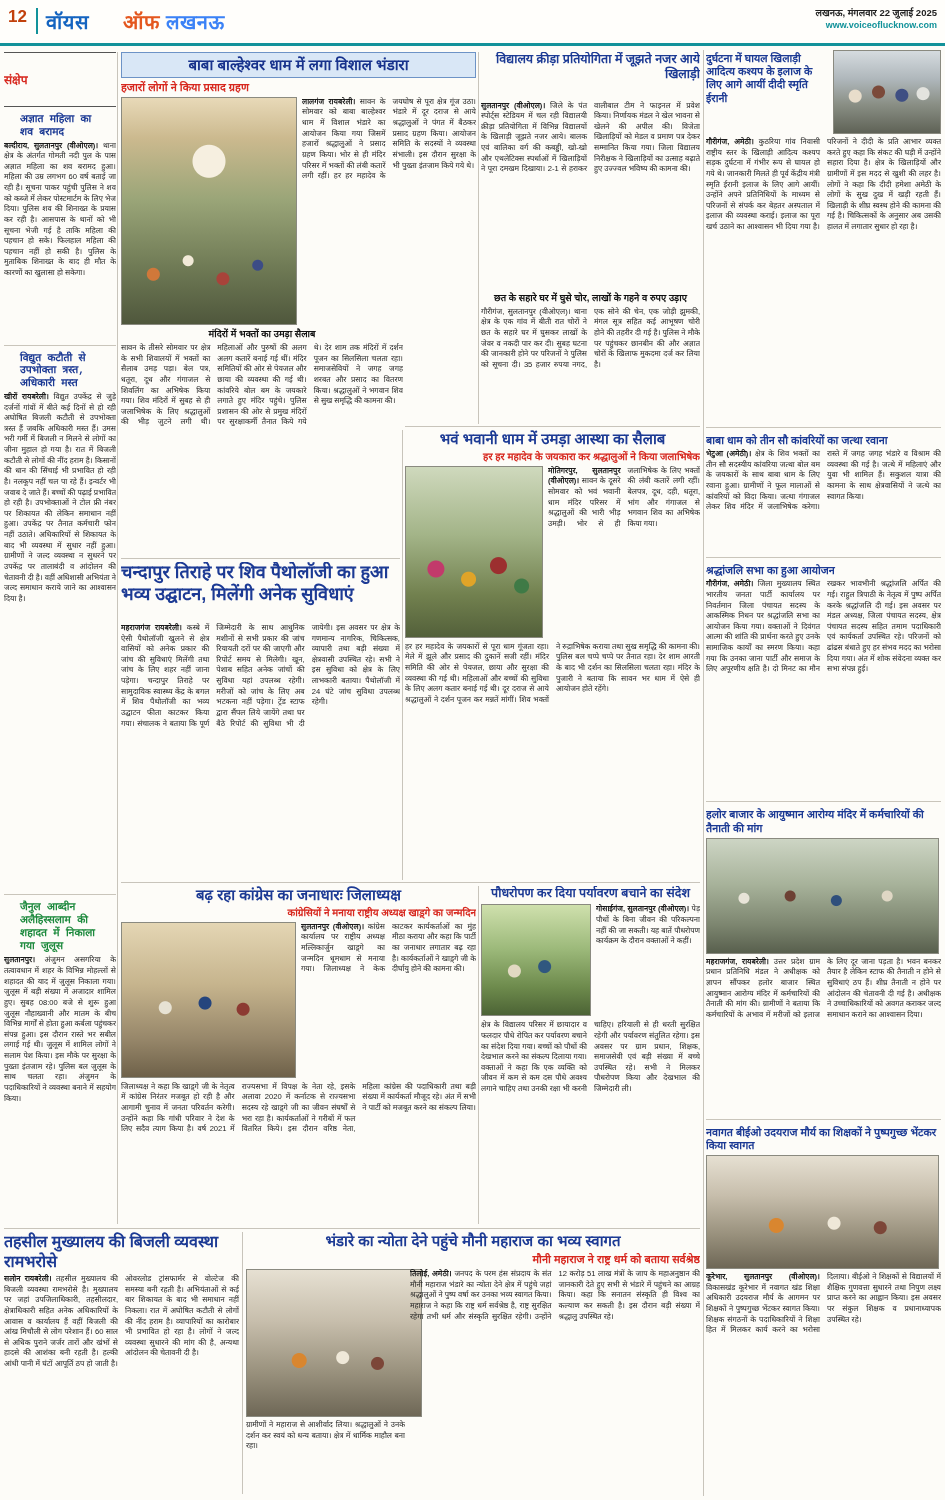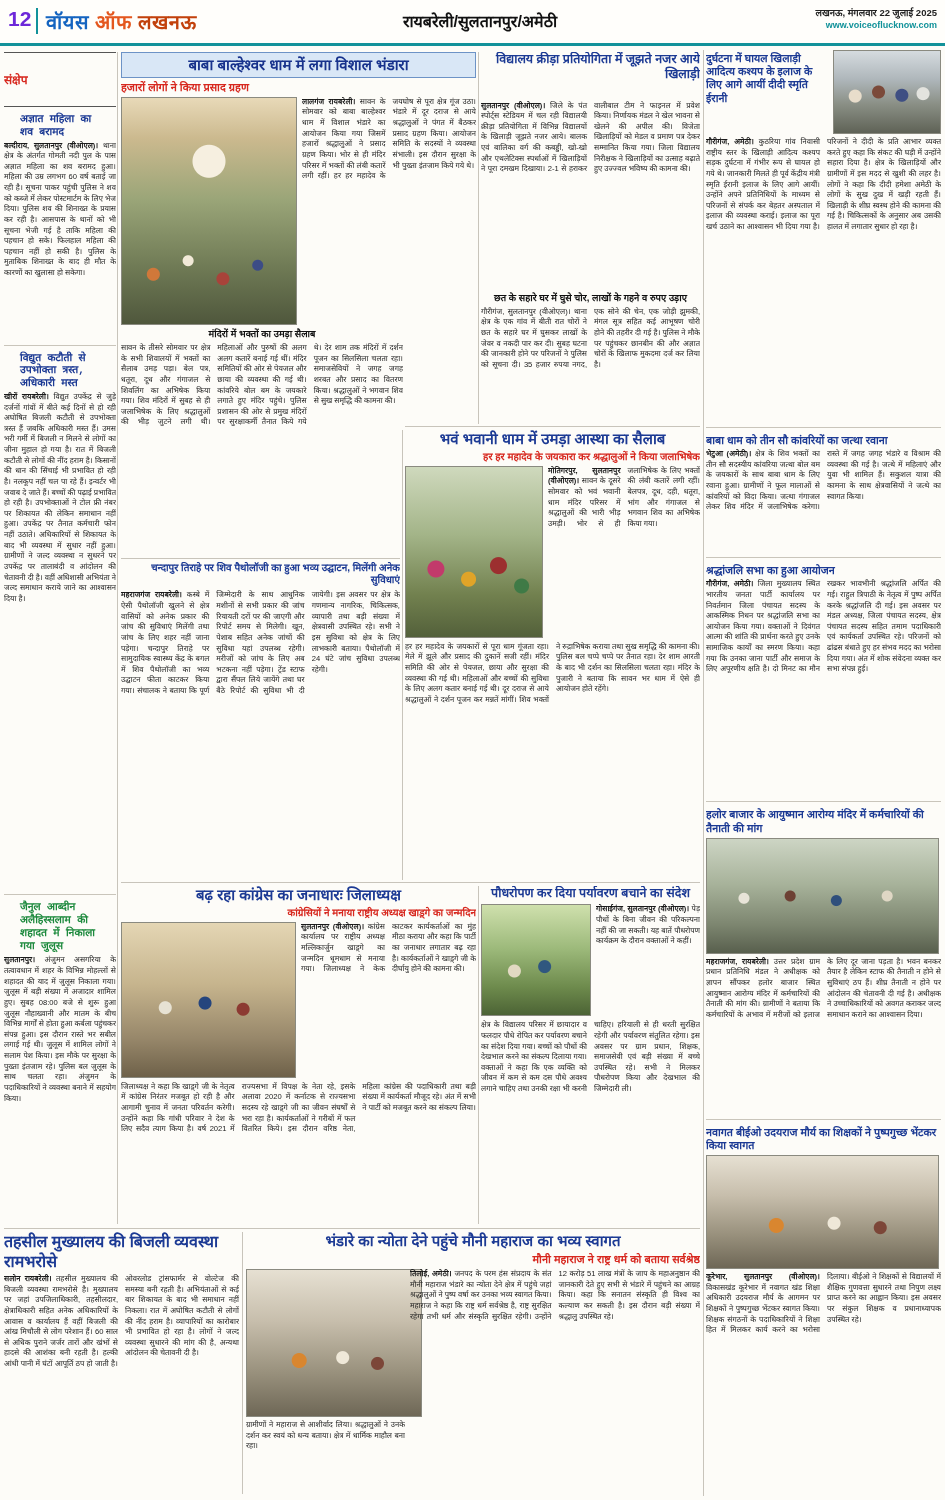--- a/index.html
+++ b/index.html
@@ -1,24 +1,24 @@
 <!DOCTYPE html>
 <html><head>
 <meta charset="utf-8">
 <style>
   html,body{margin:0;padding:0;}
   body{background:#e8e6e0;font-family:"Liberation Sans","DejaVu Sans",sans-serif;}
   #page{position:relative;width:945px;height:1500px;background:#fdfcf8;margin:0 auto;overflow:hidden;}
 
   
   #header{position:absolute;left:0;top:0;width:945px;height:46px;border-bottom:3px solid #12929a;box-sizing:border-box;background:#fffefb;}
-  #pageno{position:absolute;left:8px;top:7px;font-size:21px;font-weight:bold;color:#6d28d9;}
+  #pageno{position:absolute;left:8px;top:7px;font-size:17px;font-weight:bold;color:#c2410c;}
   #pageno-bar{position:absolute;left:36px;top:8px;width:2px;height:26px;background:#12929a;}
   #masthead{position:absolute;left:46px;top:8px;font-size:20px;font-weight:bold;letter-spacing:.5px;}
-  #masthead .w1{color:#1464c0;} #masthead .w2{color:#e4571e;} #masthead .w3{color:#c2410c;}
+  #masthead .w1{color:#1464c0;} #masthead .w2{color:#e4571e;margin-left:28px;} #masthead .w3{color:#3b82f6;}
   #region{position:absolute;left:330px;top:10px;width:300px;text-align:center;font-size:16px;font-weight:bold;color:#111;}
   #hdr-right{position:absolute;right:8px;top:6px;text-align:right;line-height:1.4;}
   #hdr-date{font-size:9.5px;font-weight:bold;color:#222;}
   #hdr-site{font-size:9px;color:#12929a;font-weight:bold;}
 
   
   .art{position:absolute;box-sizing:border-box;overflow:hidden;}
   .blue-head{color:#1c3a94;font-weight:bold;line-height:1.22;}
   .green-head{color:#1e8a3e;font-weight:bold;line-height:1.25;}
   .box-head{background:#d9e7f6;border:1.5px solid #6d93c6;color:#17328c;font-weight:bold;font-size:15px;text-align:center;padding:3px 2px;line-height:1.2;}
@@ -92,21 +92,20 @@
 <div id="page">
 
   <div id="header">
     <div id="pageno">12</div>
     <div id="pageno-bar"></div>
     <div id="masthead">
       <span class="w1">वॉयस</span>
       <span class="w2">ऑफ</span>
       <span class="w3">लखनऊ</span>
     </div>
-    <div id="region">रायबरेली/सुलतानपुर/अमेठी</div>
     <div id="hdr-right">
       <div id="hdr-date">लखनऊ, मंगलवार 22 जुलाई 2025</div>
       <div id="hdr-site">www.voiceoflucknow.com</div>
     </div>
   </div>
 
   <div class="vrule" style="left:117px;top:52px;height:1172px"></div>
   <div class="vrule" style="left:478px;top:52px;height:372px"></div>
   <div class="vrule" style="left:402px;top:430px;height:450px"></div>
   <div class="vrule" style="left:478px;top:886px;height:338px"></div>
@@ -178,21 +177,21 @@
       <div class="photo ph-c" style="width:138px;height:172px"></div>
       <div class="body-txt cols2 flex1" style="height:172px">
         <span class="dl">मोतिगरपुर, सुलतानपुर (वीओएल)।</span>
         <span>सावन के दूसरे सोमवार को भवं भवानी धाम मंदिर परिसर में श्रद्धालुओं की भारी भीड़ उमड़ी। भोर से ही जलाभिषेक के लिए भक्तों की लंबी कतारें लगी रहीं। बेलपत्र, दूध, दही, धतूरा, भांग और गंगाजल से भगवान शिव का अभिषेक किया गया।</span>
       </div>
     </div>
     <div class="body-txt cols2" style="height:212px;margin-top:4px">हर हर महादेव के जयकारों से पूरा धाम गूंजता रहा। मेले में झूले और प्रसाद की दुकानें सजी रहीं। मंदिर समिति की ओर से पेयजल, छाया और सुरक्षा की व्यवस्था की गई थी। महिलाओं और बच्चों की सुविधा के लिए अलग कतार बनाई गई थी। दूर दराज से आये श्रद्धालुओं ने दर्शन पूजन कर मन्नतें मांगीं। शिव भक्तों ने रुद्राभिषेक कराया तथा सुख समृद्धि की कामना की। पुलिस बल चप्पे चप्पे पर तैनात रहा। देर शाम आरती के बाद भी दर्शन का सिलसिला चलता रहा। मंदिर के पुजारी ने बताया कि सावन भर धाम में ऐसे ही आयोजन होते रहेंगे।</div>
   </div>
 
   <div class="art" style="left:121px;top:562px;width:279px;height:318px">
-    <div class="blue-head" style="font-size:10px;text-align:right;margin-bottom:4px">चन्दापुर तिराहे पर शिव पैथोलॉजी का हुआ भव्य उद्घाटन, मिलेंगी अनेक सुविधाएं</div>
+    <div class="blue-head" style="font-size:18px;text-align:left;margin-bottom:17px">चन्दापुर तिराहे पर शिव पैथोलॉजी का हुआ भव्य उद्घाटन, मिलेंगी अनेक सुविधाएं</div>
     <div class="body-txt cols3" style="height:268px">
       <span class="dl">महराजगंज रायबरेली।</span>
       <span>कस्बे में ऐसी पैथोलॉजी खुलने से क्षेत्र वासियों को अनेक प्रकार की जांच की सुविधाएं मिलेंगी तथा जांच के लिए शहर नहीं जाना पड़ेगा। चन्दापुर तिराहे पर सामुदायिक स्वास्थ्य केंद्र के बगल में शिव पैथोलॉजी का भव्य उद्घाटन फीता काटकर किया गया। संचालक ने बताया कि पूर्ण जिम्मेदारी के साथ आधुनिक मशीनों से सभी प्रकार की जांच रियायती दरों पर की जाएगी और रिपोर्ट समय से मिलेगी। खून, पेशाब सहित अनेक जांचों की सुविधा यहां उपलब्ध रहेगी। मरीजों को जांच के लिए अब भटकना नहीं पड़ेगा। ट्रेंड स्टाफ द्वारा सैंपल लिये जायेंगे तथा घर बैठे रिपोर्ट की सुविधा भी दी जायेगी। इस अवसर पर क्षेत्र के गणमान्य नागरिक, चिकित्सक, व्यापारी तथा बड़ी संख्या में क्षेत्रवासी उपस्थित रहे। सभी ने इस सुविधा को क्षेत्र के लिए लाभकारी बताया। पैथोलॉजी में 24 घंटे जांच सुविधा उपलब्ध रहेगी।</span>
     </div>
   </div>
 
   <div class="art" style="left:121px;top:886px;width:355px;height:338px">
     <div class="blue-head" style="font-size:15px;text-align:center">बढ़ रहा कांग्रेस का जनाधारः जिलाध्यक्ष</div>
     <div class="red-sub">कांग्रेसियों ने मनाया राष्ट्रीय अध्यक्ष खाड़्गे का जन्मदिन</div>
     <div class="row">

